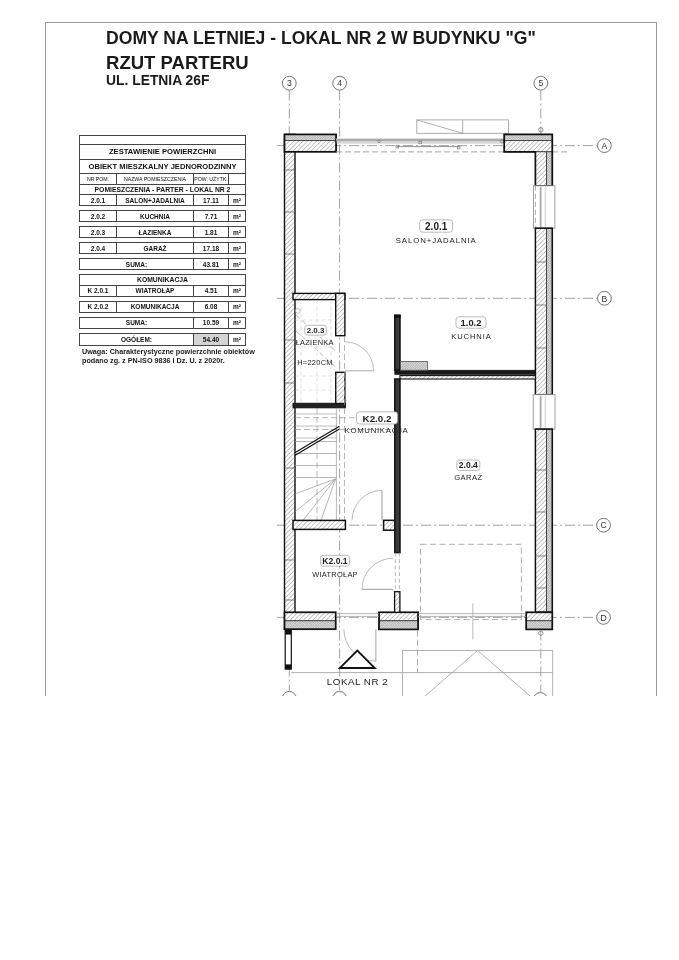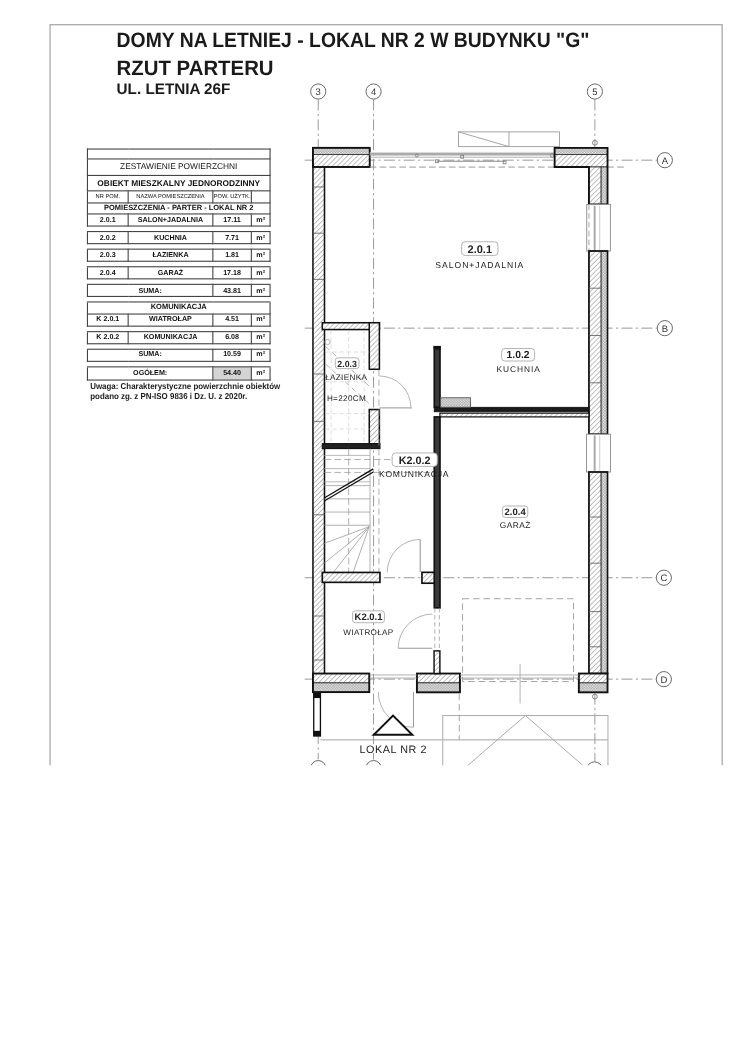--- a/index.html
+++ b/index.html
@@ -32,21 +32,21 @@
           <col style="width:35px">
           <col style="width:17px">
         </colgroup>
 
 <tbody>
           <tr style="height:9px">
             <td colspan="4"></td>
           </tr>
 
 <tr style="height:14.5px">
-            <td colspan="4" style="font-size:7.6px;font-weight:normal;">ZESTAWIENIE POWIERZCHNI</td>
+            <td colspan="4" style="font-size:7.6px;font-weight:bold;">ZESTAWIENIE POWIERZCHNI</td>
           </tr>
 
 <tr style="height:14.5px">
             <td colspan="4" style="font-size:7.6px;font-weight:bold;">OBIEKT MIESZKALNY JEDNORODZINNY</td>
           </tr>
 
 <tr style="height:11px;font-size:5.2px;">
             <td>NR POM.</td>
             <td>NAZWA POMIESZCZENIA</td>
             <td>POW. UŻYTK.</td>

